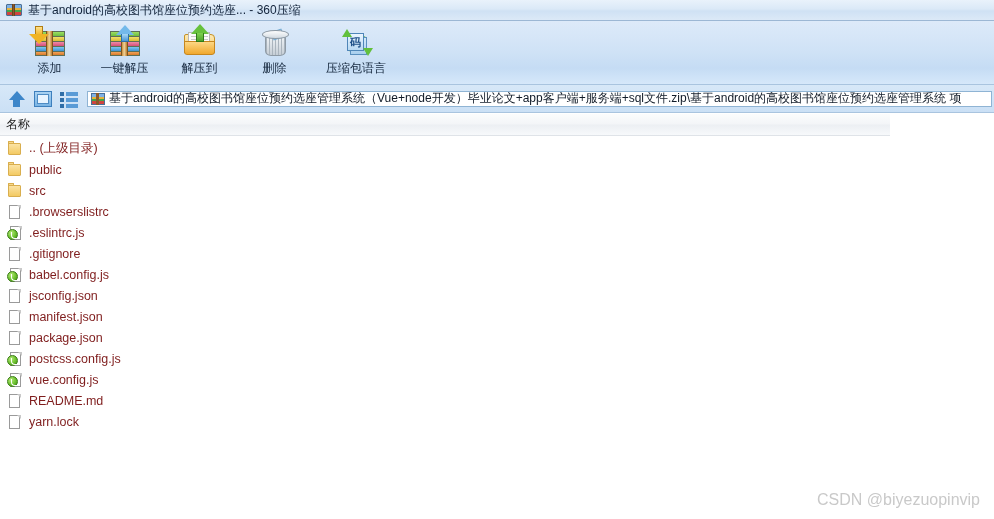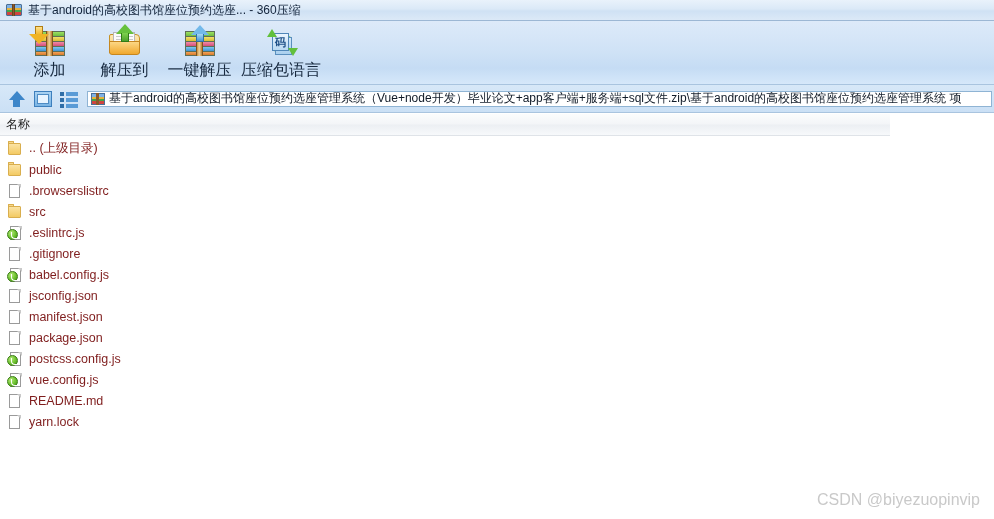--- a/index.html
+++ b/index.html
@@ -82,21 +82,21 @@
     justify-content: flex-start;
     padding-top: 3px;
     cursor: default;
   }
   .tbtn .glyph {
     width: 36px; height: 34px;
     position: relative;
     margin-bottom: 2px;
   }
   .tbtn .lbl {
-    font-size: 16px;
+    font-size: 12px;
     color: #17293f;
     white-space: nowrap;
   }
 
   
   .arch {
     position: absolute; left: 3px; top: 7px;
     width: 30px; height: 25px;
   }
   .arch .layer { position: absolute; left: 0; width: 30px; height: 5px; border: 1px solid #5d6f57; border-bottom: none; }
@@ -501,51 +501,61 @@
         <div class="arrow-down">
             <div class="stem"></div>
             <div class="head"></div>
           </div>
       </div>
       <div class="lbl">添加</div>
     </div>
 
     <div class="tbtn">
       <div class="glyph">
-        <div class="folder-ic">
-          <div class="back"></div>
-          <div class="papers"></div>
-          <div class="front"></div>
-        </div>
-        <div class="arrow-up-g">
-            <div class="head"></div>
-            <div class="stem"></div>
-          </div>
-      </div>
-      <div class="lbl">解压到</div>
-    </div>
-
-    <div class="tbtn">
-      <div class="glyph">
         <div class="arch">
           <div class="layer l1"></div>
             <div class="layer l2"></div>
           <div class="layer l3"></div>
             <div class="layer l4"></div>
           <div class="layer l5"></div>
             <div class="zip"></div>
         </div>
         <div class="arrow-up-b">
             <div class="head"></div>
             <div class="stem"></div>
           </div>
       </div>
       <div class="lbl">一键解压</div>
     </div>
 
+    <div class="tbtn">
+      <div class="glyph">
+        <div class="folder-ic">
+          <div class="back"></div>
+          <div class="papers"></div>
+          <div class="front"></div>
+        </div>
+        <div class="arrow-up-g">
+            <div class="head"></div>
+            <div class="stem"></div>
+          </div>
+      </div>
+      <div class="lbl">解压到</div>
+    </div>
+
+    <div class="tbtn">
+      <div class="glyph">
+        <div class="trash">
+          <div class="body"></div>
+          <div class="paper"></div>
+          <div class="lid"></div>
+        </div>
+      </div>
+      <div class="lbl">删除</div>
+    </div>
 
     <div class="tbtn" style="width:88px">
       <div class="glyph">
         <div class="langic">
           <div class="gcurve"></div>
           <div class="sheet2"></div>
           <div class="sheet1"></div>
           <div class="ch">码</div>
           <div class="ga ga1"></div>
           <div class="ga ga2"></div>
@@ -595,34 +605,34 @@
         <div class="nm">.. (上级目录)</div>
       </div>
       <div class="row">
         <div class="ficon ic-folder">
           <div class="tab"></div>
           <div class="f"></div>
         </div>
         <div class="nm">public</div>
       </div>
       <div class="row">
-        <div class="ficon ic-file">
-          <div class="p"></div>
-          <div class="corner"></div>
-        </div>
-        <div class="nm">.browserslistrc</div>
-      </div>
-      <div class="row">
         <div class="ficon ic-folder">
           <div class="tab"></div>
           <div class="f"></div>
         </div>
         <div class="nm">src</div>
       </div>
       <div class="row">
+        <div class="ficon ic-file">
+          <div class="p"></div>
+          <div class="corner"></div>
+        </div>
+        <div class="nm">.browserslistrc</div>
+      </div>
+      <div class="row">
         <div class="ficon ic-js">
           <div class="p"></div>
           <div class="corner"></div>
           <div class="badge"></div>
         </div>
         <div class="nm">.eslintrc.js</div>
       </div>
       <div class="row">
         <div class="ficon ic-file">
           <div class="p"></div>

